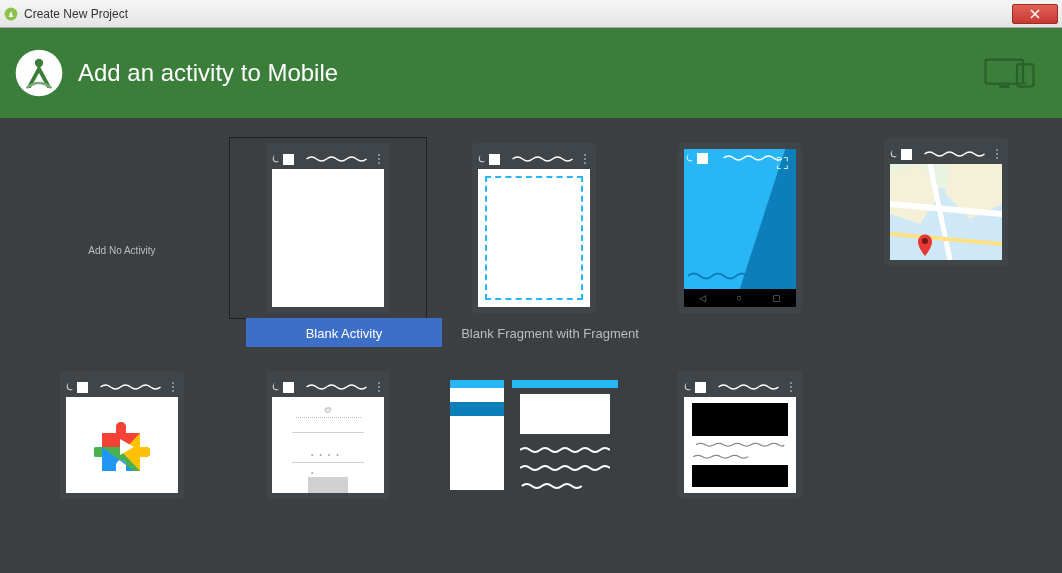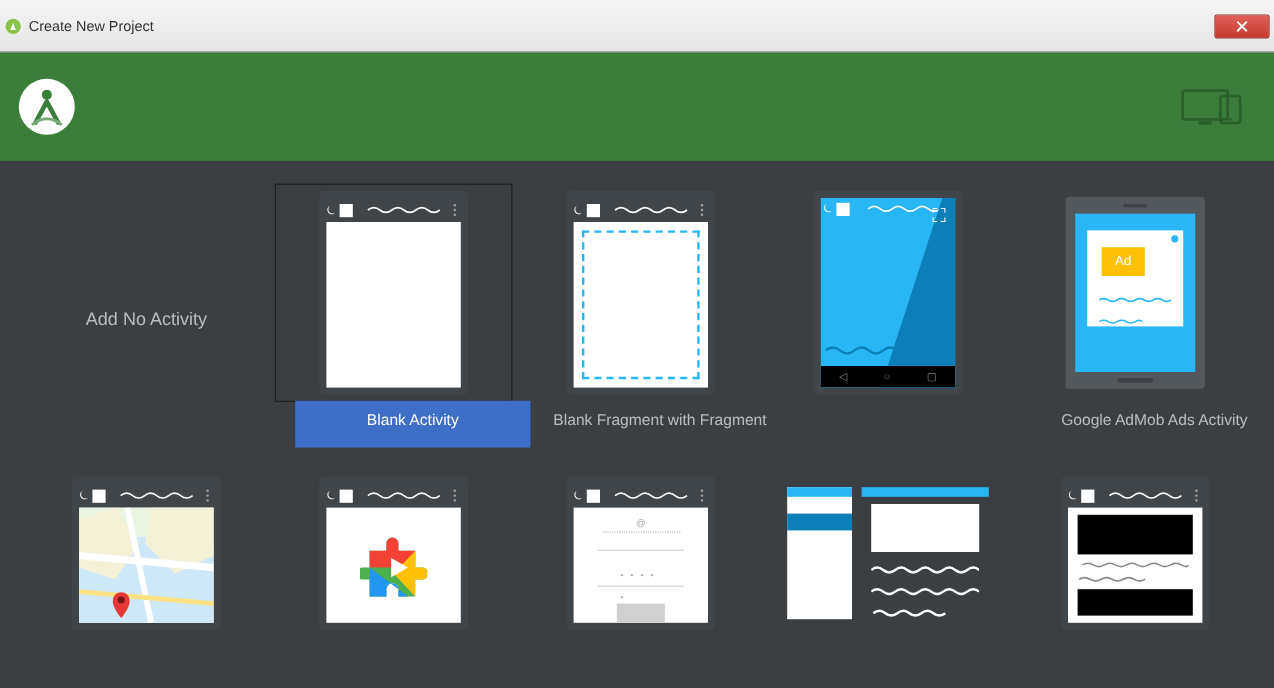--- a/index.html
+++ b/index.html
@@ -1,50 +1,50 @@
 <!DOCTYPE html>
 <html><head>
 <meta charset="utf-8">
 <style>
 * { margin: 0; padding: 0; box-sizing: border-box; }
 body { font-family: "Segoe UI", Arial, sans-serif; background: #3c3f41; width: 1062px; height: 573px; overflow: hidden; }
 
 
-.titlebar { height: 44px; background: linear-gradient(#f5f5f5, #e5e5e5); border-bottom: 1px solid #aaa; display: flex; align-items: center; padding: 0 4px; font-size: 12px; color: #333; }
+.titlebar { height: 28px; background: linear-gradient(#f5f5f5, #e5e5e5); border-bottom: 1px solid #aaa; display: flex; align-items: center; padding: 0 4px; font-size: 12px; color: #333; }
 .titlebar .ticon { width: 14px; height: 14px; margin-right: 6px; }
 .titlebar .spacer { flex: 1; }
 .titlebar .close-btn { width: 46px; height: 20px; background: linear-gradient(#e06058,#c83a31); border: 1px solid #9a2b25; border-radius: 2px; display: flex; align-items: center; justify-content: center; color: #fff; font-size: 11px; font-weight: bold; cursor: pointer; }
 
 
 .header { height: 90px; background: #3a7e3a; display: flex; align-items: center; padding: 0 24px 0 14px; }
 .header .logo { width: 50px; height: 50px; margin-right: 14px; }
 .page-title { color: #fff; font-size: 24px; font-weight: 300; }
 .header .hspacer { flex: 1; }
 .devices-icon { width: 54px; height: 36px; }
 
 
 .content { padding: 20px 24px; }
 .grid { display: grid; grid-template-columns: repeat(5, 196px); column-gap: 10px; row-gap: 24px; }
 
 .card { display: flex; flex-direction: column; align-items: center; width: 196px; }
 .card.no-thumb .thumb-wrap { height: 180px; display: flex; align-items: center; justify-content: center; }
-.no-activity-label { color: #bcbcbc; font-size: 15px; margin-top: 44px; }
+.no-activity-label { color: #bcbcbc; font-size: 10px; margin-top: 44px; }
 
 .thumb-wrap { width: 196px; height: 180px; display: flex; align-items: center; justify-content: center; }
 .phone { width: 124px; height: 170px; background: #404549; border-radius: 4px; position: relative; overflow: hidden; }
 .phone .statusbar { position: absolute; top: 8px; left: 6px; right: 6px; height: 16px; display: flex; align-items: center; }
 .phone .statusbar .moon { color: #fff; font-size: 10px; margin-right: 3px; }
 .phone .statusbar .app-icon { width: 11px; height: 11px; background: #fff; margin-right: 5px; }
 .phone .statusbar .wavy { flex: 1; height: 8px; }
 .phone .statusbar .menu-dot { width: 10px; display: flex; flex-direction: column; align-items: center; gap: 2px; }
 .phone .statusbar .menu-dot span { width: 2px; height: 2px; background: #9fa4a8; border-radius: 50%; }
 .phone .screen { position: absolute; top: 26px; left: 6px; right: 6px; bottom: 6px; background: #fff; }
 
 .selected .thumb-wrap { outline: 1px solid #1f1f1f; }
-.label { width: 100%; text-align: center; color: #bcbcbc; font-size: 13px; padding: 8px 0 16px; margin-left: 32px; }
+.label { width: 100%; text-align: center; color: #bcbcbc; font-size: 13px; padding: 8px 0 6px; margin-left: 32px; }
 .selected .label { background: #3d6fc8; color: #fff; }
 
 
 .screen.dashed-box { padding: 7px; }
 .dashed-inner { width: 100%; height: 100%; border: 2px dashed #29b6f6; }
 
 .screen.fullscreen { background: #29b6f6; position: absolute; top: 6px; left: 6px; right: 6px; bottom: 6px; overflow: hidden; }
 .fullscreen .diag { position: absolute; right: -30px; top: -10px; width: 70px; height: 200px; background: #0d7fb8; transform: skewX(-18deg); }
 .fullscreen .expand { position: absolute; top: 6px; right: 8px; color: #fff; font-size: 16px; }
 .fullscreen .navbar { position: absolute; bottom: 0; left: 0; right: 0; height: 18px; background: #000; display: flex; align-items: center; justify-content: space-around; }
@@ -107,20 +107,21 @@
   </div>
 </div>
 
 <div class="header">
   <svg class="logo" viewBox="0 0 60 60">
     <circle cx="30" cy="30" r="28" fill="#fff"></circle>
     <circle cx="30" cy="18" r="5" fill="#3a7e3a"></circle>
     <path d="M15 48 L30 20 L45 48 L40 48 L30 30 L20 48 Z" fill="#3a7e3a"></path>
     <path d="M15 48 Q30 36 45 48" stroke="#79a879" stroke-width="3" fill="none"></path>
   </svg>
+  <div class="page-title">Add an activity to Mobile</div>
   <div class="hspacer"></div>
   <svg class="devices-icon" viewBox="0 0 72 44">
     <rect x="2" y="4" width="50" height="32" rx="2" fill="none" stroke="#2a602a" stroke-width="3"></rect>
     <rect x="20" y="38" width="14" height="4" fill="#2a602a"></rect>
     <rect x="44" y="10" width="22" height="30" rx="3" fill="none" stroke="#2a602a" stroke-width="3"></rect>
     <circle cx="55" cy="36" r="1.5" fill="#2a602a"></circle>
   </svg>
 </div>
 
 <div class="content">
@@ -195,43 +196,20 @@
             <div class="navbar">
                 <span>◁</span>
                 <span>○</span>
                 <span>▢</span>
               </div>
           </div>
         </div>
       </div>
     </div>
 
-    <div class="card">
-      <div class="thumb-wrap">
-        <div class="admob-phone">
-          <div class="top-slot"></div>
-          <div class="inner">
-            <div class="ad-card">
-              <div class="dot"></div>
-              <div class="ad-btn">Ad</div>
-              <div class="ad-lines">
-                <svg height="6" width="100%" viewBox="0 0 80 6">
-                    <path d="M0 3 Q5 0 10 3 T20 3 T30 3 T40 3 T50 3 T60 3 T70 3 T80 3" stroke="#29b6f6" stroke-width="1.8" fill="none"></path>
-                  </svg>
-                <svg height="6" width="60%" viewBox="0 0 48 6">
-                    <path d="M0 3 Q5 0 10 3 T20 3 T30 3 T40 3 T48 3" stroke="#29b6f6" stroke-width="1.8" fill="none"></path>
-                  </svg>
-              </div>
-            </div>
-          </div>
-          <div class="bot-slot"></div>
-        </div>
-      </div>
-      <div class="label">Google AdMob Ads Activity</div>
-    </div>
 
     <div class="card">
       <div class="thumb-wrap" style="height:128px;">
         <div class="phone" style="height:128px;">
           <div class="statusbar">
             <span class="moon">⏾</span>
               <span class="app-icon"></span>
             <svg class="wavy wavy-line" viewBox="0 0 60 8">
                 <path d="M0 4 Q5 0 10 4 T20 4 T30 4 T40 4 T50 4 T60 4" stroke="#fff" stroke-width="1.4" fill="none"></path>
               </svg>

